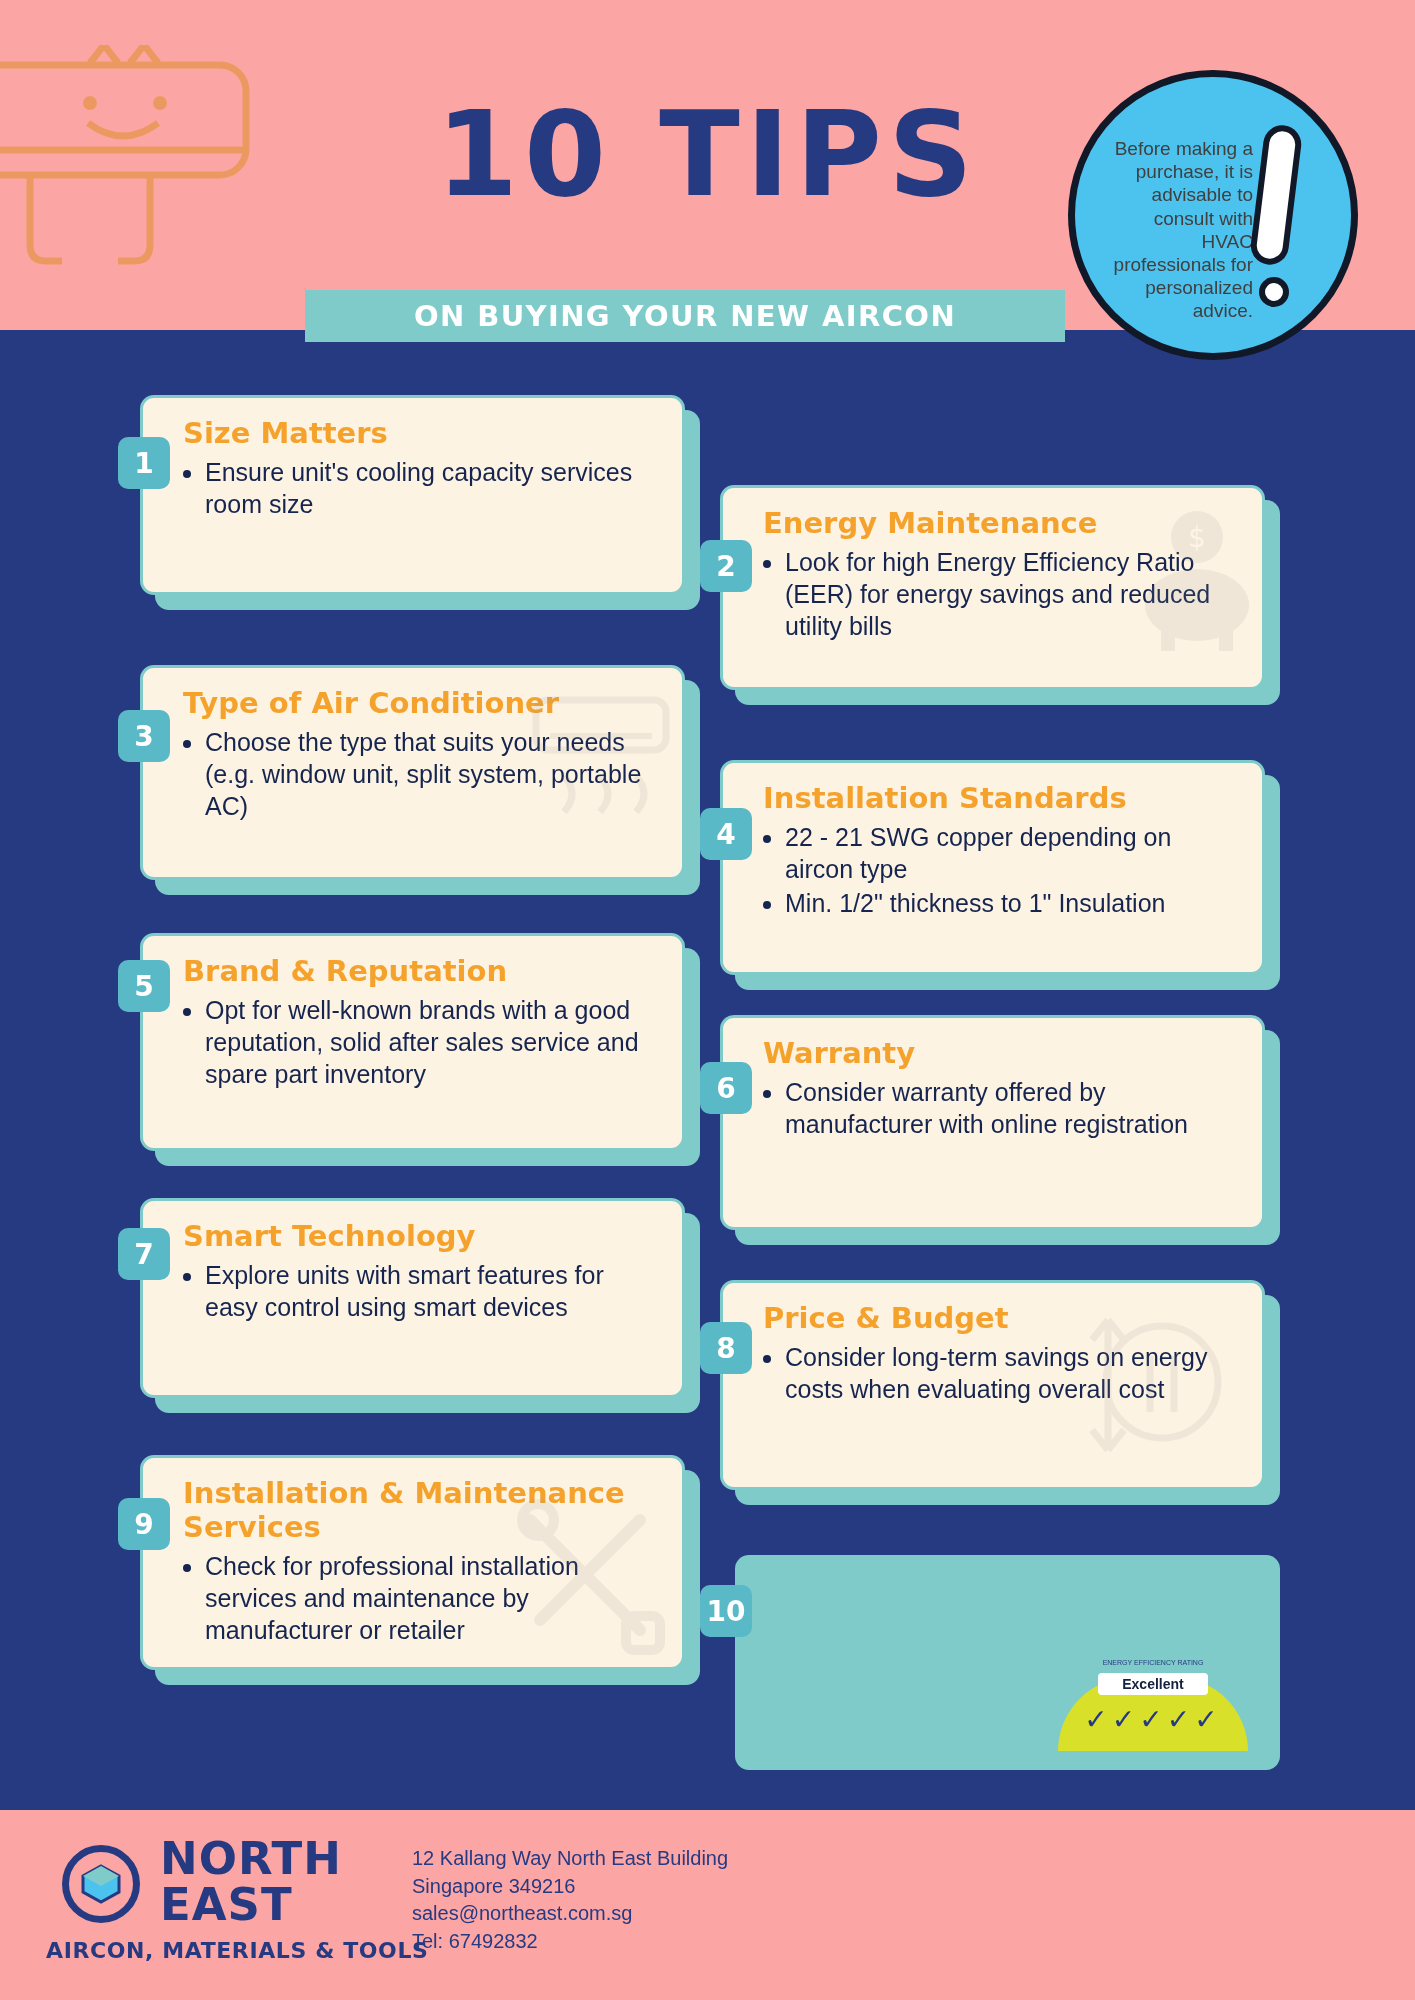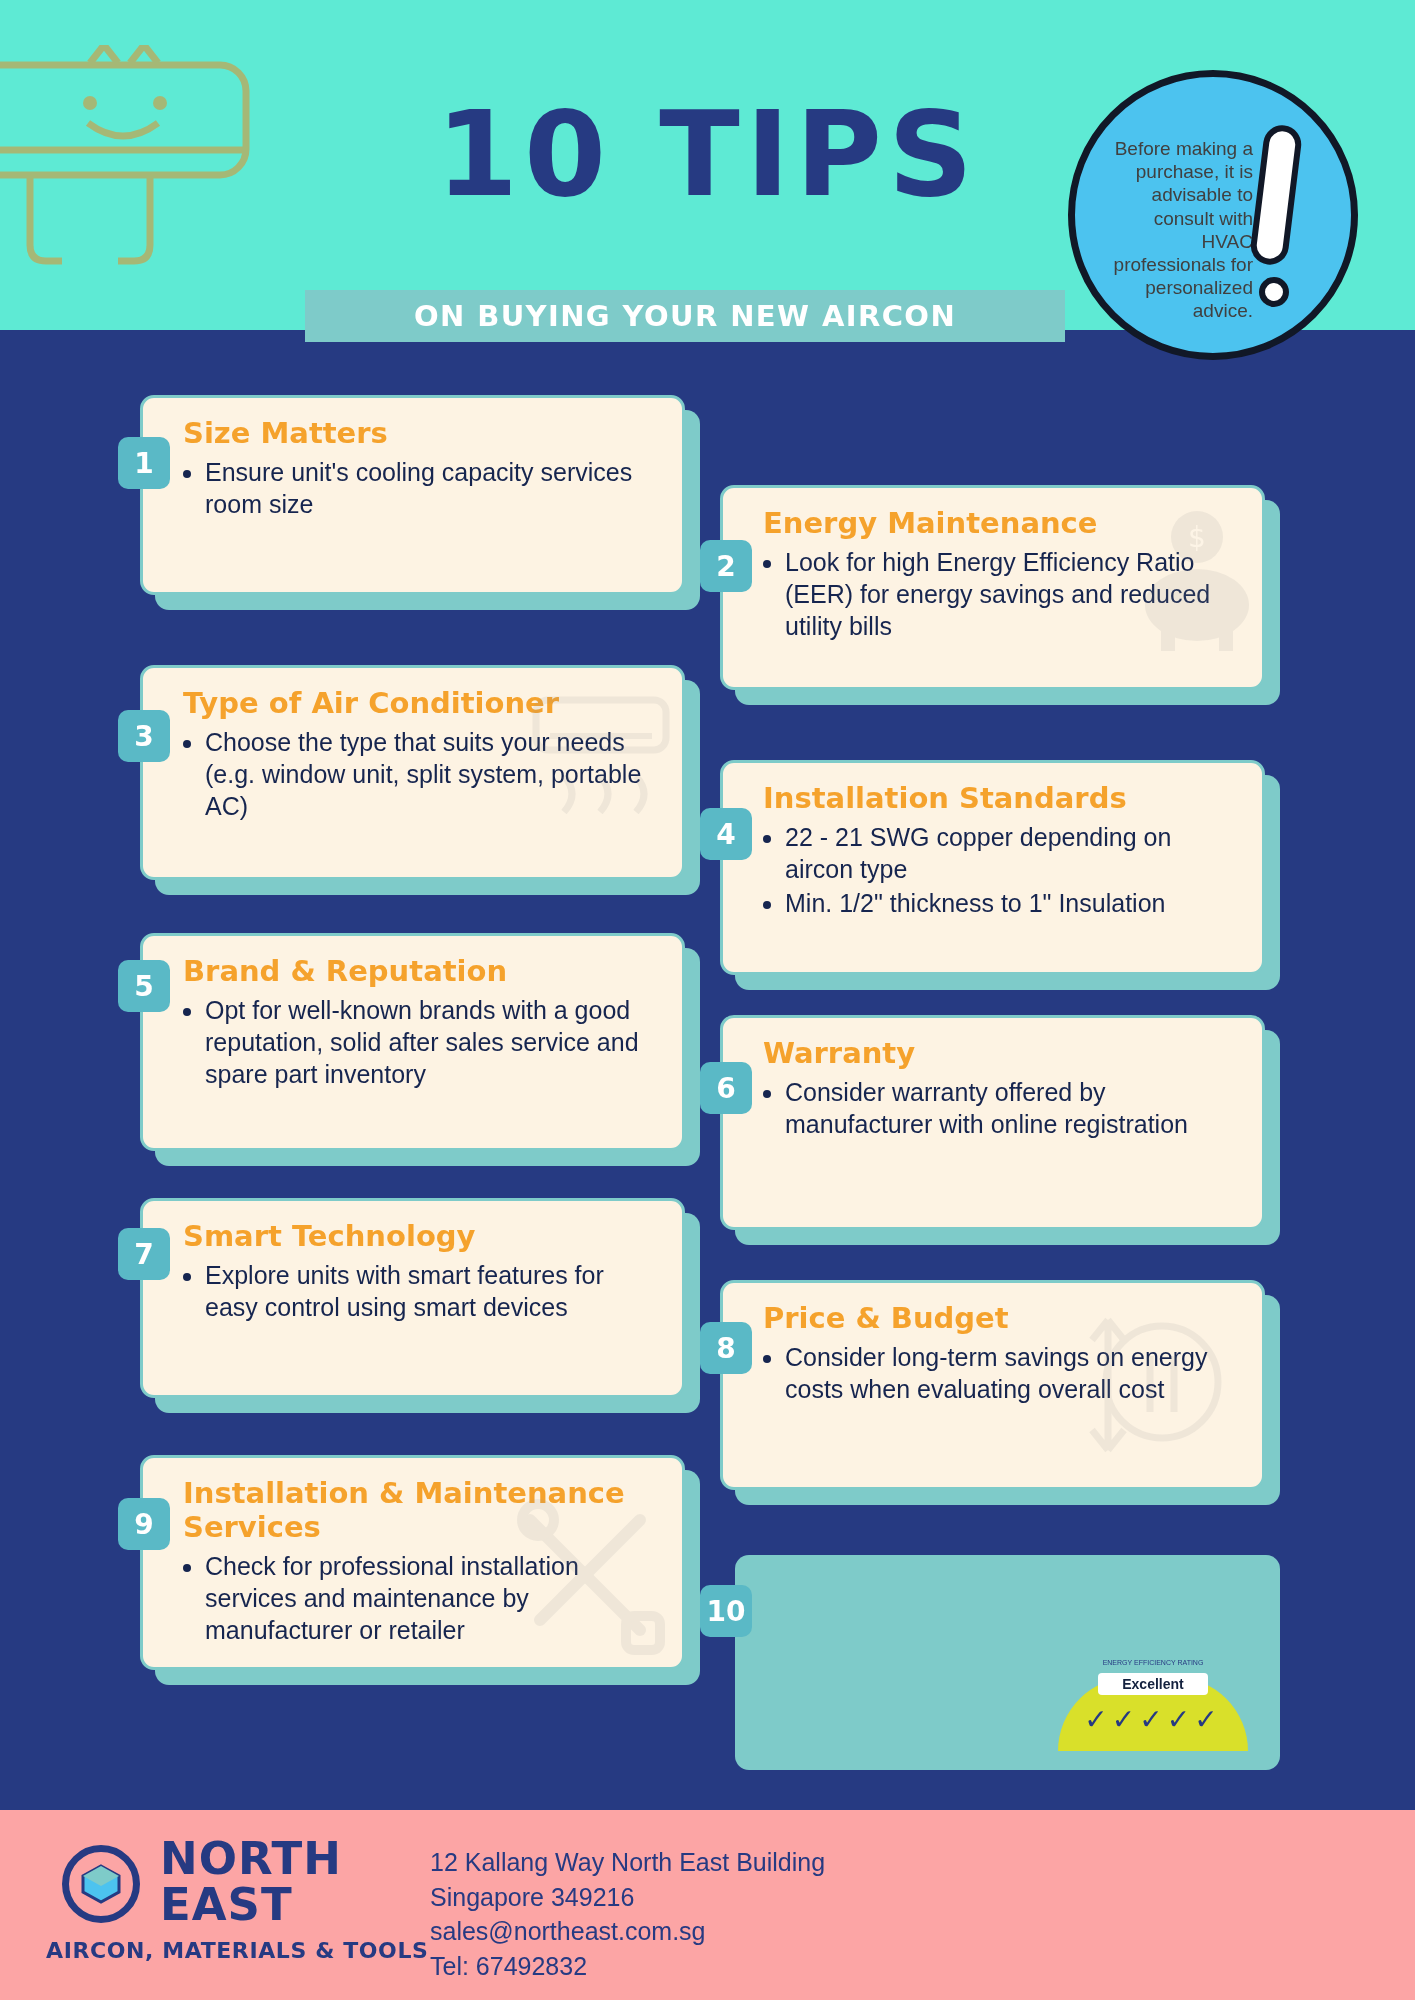--- a/index.html
+++ b/index.html
@@ -12,21 +12,21 @@
   .page {
     position: relative;
     width: 1415px; height: 2000px;
     background: #f5a22c;
     overflow: hidden;
   }
   
   .header {
     position: absolute; top: 0; left: 0;
     width: 1415px; height: 330px;
-    background: #5eead4;
+    background: #fca5a5;
     overflow: hidden;
   }
   .header-ac {
     position: absolute; left: -30px; top: 45px;
     width: 320px; height: 230px;
     opacity: .55;
   }
   .title {
     position: absolute;
     top: 95px; left: 0; width: 1415px;
@@ -186,23 +186,22 @@
     position: absolute;
     left: 46px; top: 133px;
     font-size: 22px; font-weight: 700; letter-spacing: .6px;
     color: #263a82;
     font-family: "DejaVu Sans", sans-serif;
   }
   .addr {
     position: absolute;
     left: 412px; top: 40px;
     color: #263a82;
-    font-size: 25px;
+    font-size: 20px;
     line-height: 1.38;
-    margin-left: 18px;
   }
   .addr div { white-space: nowrap; }
   
   .label-graphic { position: absolute; z-index: 8; }
 </style>
 </head>
 <body>
 
 <div class="page">
 

